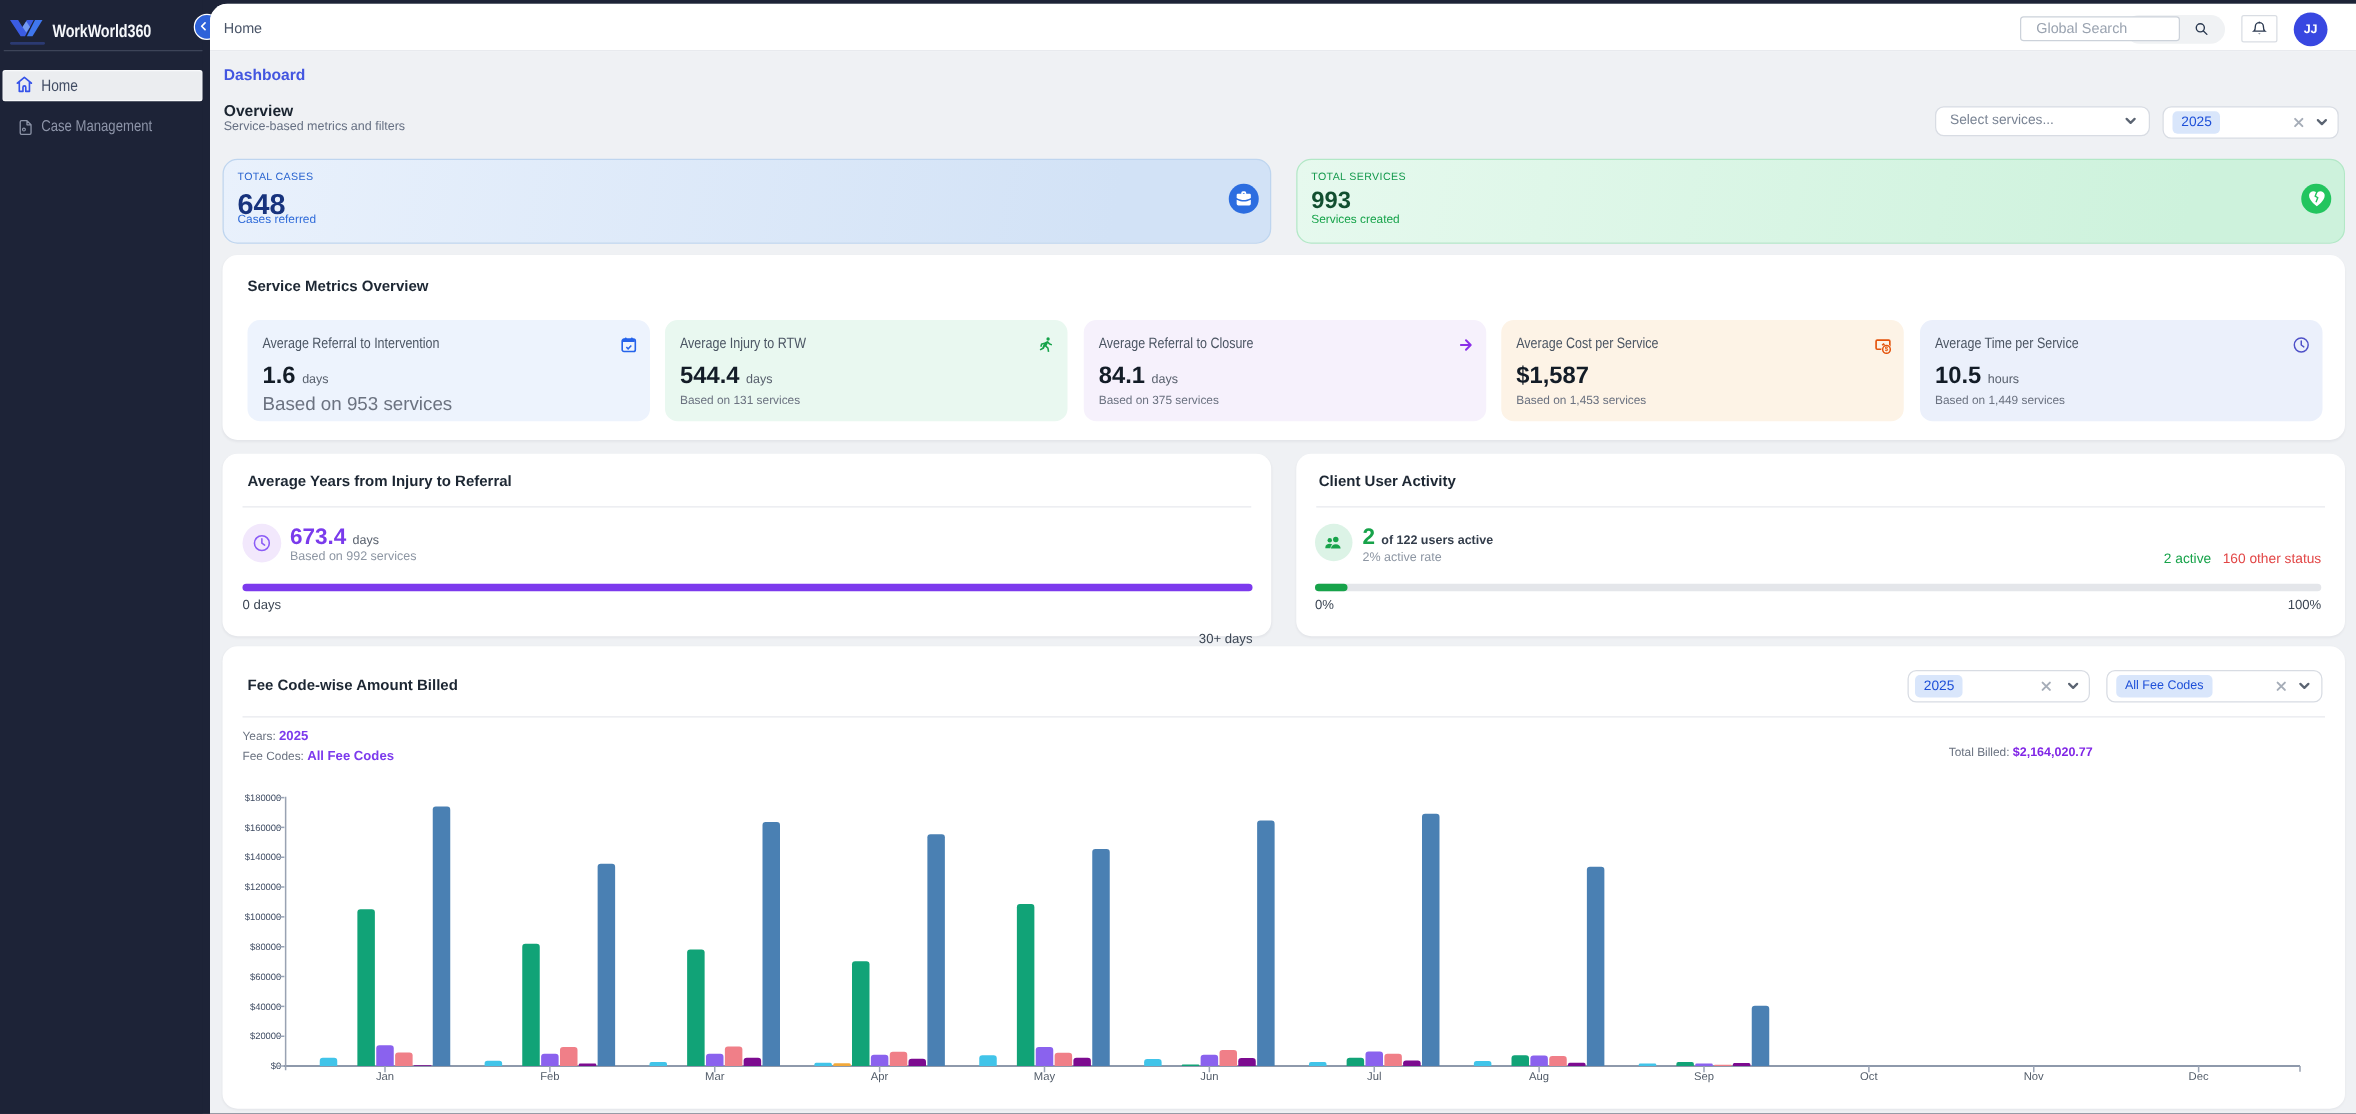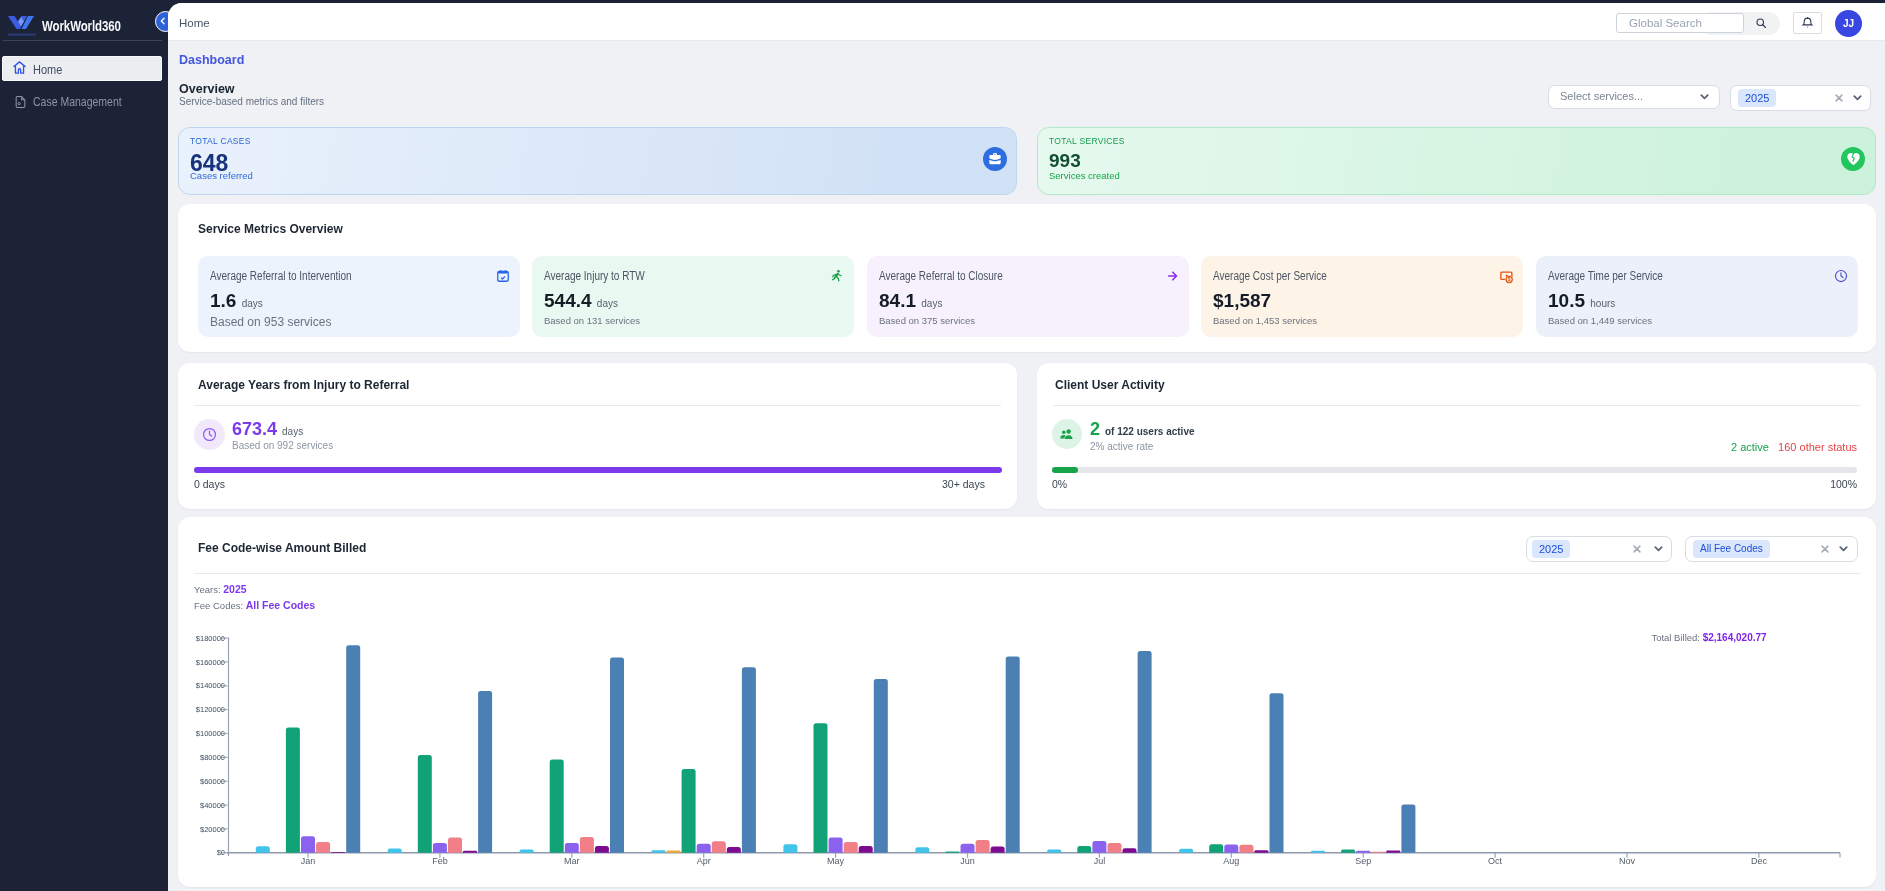--- a/index.html
+++ b/index.html
@@ -94,21 +94,21 @@
 <div class="abs" style="left:30px;top:253px;width:322px;height:81px;border-radius:10px;background:#edf3fd"></div>
 <div class="abs sy12" style="left:42px;top:266px;font-size:10px;color:#4b5563">Average Referral to Intervention</div>
 <div class="abs" style="left:328px;top:266px"><svg width="14" height="14" viewBox="0 0 24 24">
           <rect x="3" y="4" width="18" height="17" rx="2.5" fill="none" stroke="#2563eb" stroke-width="2.2"></rect>
           <path d="M3.8 7.8h16.4V5.5a1 1 0 00-1-1H4.8a1 1 0 00-1 1z" fill="#2563eb"></path>
           <rect x="6.5" y="1.6" width="2.6" height="3.6" rx="1.2" fill="#2563eb"></rect>
           <rect x="14.9" y="1.6" width="2.6" height="3.6" rx="1.2" fill="#2563eb"></rect>
           <path d="M8.7 14.8l2.4 2.4 4.4-4.6" fill="none" stroke="#2563eb" stroke-width="2.1"></path>
         </svg></div>
 <div class="abs" style="left:42px;top:287px;font-size:19px;font-weight:bold;color:#131c27">1.6 <span style="font-size:10px;font-weight:normal;color:#59616e">days</span></div>
-<div class="abs" style="left:42px;top:312px;font-size:12px;color:#6b7280">Based on 953 services</div>
+<div class="abs" style="left:42px;top:312px;font-size:15px;color:#6b7280">Based on 953 services</div>
 <div class="abs" style="left:364px;top:253px;width:322px;height:81px;border-radius:10px;background:#e9f8f0"></div>
 <div class="abs sy12" style="left:376px;top:266px;font-size:10px;color:#4b5563">Average Injury to RTW</div>
 <div class="abs" style="left:662px;top:266px"><svg width="14" height="14" viewBox="0 0 24 24" fill="#16a34a">
           <circle cx="14.5" cy="3.8" r="2.3"></circle>
           <path d="M9.6 8.4l3.2-1.6a1.8 1.8 0 012.1.4l2.2 2.5 3 1.2-.7 1.9-3.7-1.5-1.6-1.7-1.6 3.5 2.8 2.5.9 5.6-2.1.4-.8-4.9-3-2.6-1.5 3L4 19.7l-1-1.8 3.5-2 2-5.3-1.9 1-1 3-2-.5 1.2-4z"></path>
         </svg></div>
 <div class="abs" style="left:376px;top:287px;font-size:19px;font-weight:bold;color:#131c27">544.4 <span style="font-size:10px;font-weight:normal;color:#59616e">days</span></div>
 <div class="abs" style="left:376px;top:312px;font-size:9.5px;color:#6b7280">Based on 131 services</div>
 <div class="abs" style="left:699px;top:253px;width:322px;height:81px;border-radius:10px;background:#f6f1fc"></div>
 <div class="abs sy12" style="left:711px;top:266px;font-size:10px;color:#4b5563">Average Referral to Closure</div>
@@ -141,21 +141,21 @@
 <div class="abs" style="left:26px;top:402px;width:807px;height:1px;background:#e7e9ee"></div>
 <div class="abs" style="left:26px;top:416px;width:31px;height:31px;border-radius:50%;background:#f2e8fc"></div>
 <svg class="abs" style="left:34px;top:424px" width="15" height="15" viewBox="0 0 24 24">
         <circle cx="12" cy="12" r="9.5" fill="none" stroke="#8b5cf6" stroke-width="2"></circle>
         <path d="M12 6.5V12l3.5 2.6" fill="none" stroke="#8b5cf6" stroke-width="2" stroke-linecap="round"></path>
       </svg>
 <div class="abs" style="left:64px;top:416px;font-size:18px;font-weight:bold;color:#7a3bec">673.4 <span style="font-size:10px;font-weight:normal;color:#59616e">days</span></div>
 <div class="abs" style="left:64px;top:437px;font-size:10px;color:#8d96a3">Based on 992 services</div>
 <div class="abs" style="left:26px;top:464px;width:808px;height:5.5px;border-radius:3px;background:#7c3aed"></div>
 <div class="abs" style="left:26px;top:475px;font-size:10.5px;color:#3c4654">0 days</div>
-<div class="abs" style="left:774px;top:475px;width:60px;text-align:left;font-size:10.5px;color:#3c4654">30+ days</div>
+<div class="abs" style="left:774px;top:502px;width:60px;text-align:right;font-size:10.5px;color:#3c4654">30+ days</div>
 
 <div class="card" style="left:869px;top:360px;width:839px;height:146px"></div>
 <div class="abs" style="left:887px;top:375px;font-size:12px;font-weight:bold;color:#1d2733">Client User Activity</div>
 <div class="abs" style="left:885px;top:402px;width:807px;height:1px;background:#e7e9ee"></div>
 <div class="abs" style="left:884px;top:416px;width:30px;height:30px;border-radius:50%;background:#dcf3e6"></div>
 <svg class="abs" style="left:890px;top:423px" width="17" height="17" viewBox="0 0 24 24" fill="#17a34a">
         <circle cx="8.2" cy="8.8" r="2.5"></circle>
         <path d="M3.2 16.8c0-2.4 2.2-4 5-4 1.1 0 2.1.25 2.9.7-1.3 1-2 2.3-2 3.8v.5H3.2z"></path>
         <circle cx="15" cy="7.8" r="3.1"></circle>
         <path d="M9.6 17.8c0-2.7 2.4-4.6 5.4-4.6s5.4 1.9 5.4 4.6v.4H9.6z"></path>
@@ -181,21 +181,21 @@
 <div class="chip" style="left:1525px;top:537px;font-size:10px">All Fee Codes</div>
 <svg style="position:absolute;left:1652px;top:541px" width="10" height="10" viewBox="0 0 24 24">
         <path d="M5 5l14 14M19 5L5 19" fill="none" stroke="#a6adb8" stroke-width="3.8400000000000007" stroke-linecap="round"></path>
       </svg>
 <svg style="position:absolute;left:1670px;top:540px" width="11" height="11" viewBox="0 0 24 24">
         <path d="M5 9l7 7 7-7" fill="none" stroke="#5b6472" stroke-width="3.9272727272727277" stroke-linecap="round" stroke-linejoin="round"></path>
       </svg>
 <div class="abs" style="left:26px;top:570px;width:1666px;height:1px;background:#e7e9ee"></div>
 <div class="abs" style="left:26px;top:580px;font-size:9.5px;color:#6a7280">Years: <span style="font-size:10.5px;font-weight:bold;color:#7c3aed">2025</span></div>
 <div class="abs" style="left:26px;top:596px;font-size:9.5px;color:#6a7280">Fee Codes: <span style="font-size:10.5px;font-weight:bold;color:#7c3aed">All Fee Codes</span></div>
-<div class="abs" style="left:1391px;top:629px;width:300px;text-align:center;font-size:9.5px;color:#6a7280">Total Billed: <span style="font-size:10px;font-weight:bold;color:#8025e6">$2,164,020.77</span></div>
+<div class="abs" style="left:1391px;top:594px;width:300px;text-align:left;font-size:9.5px;color:#6a7280">Total Billed: <span style="font-size:10px;font-weight:bold;color:#8025e6">$2,164,020.77</span></div>
 <div class="abs" style="left:10px;top:514px;width:1698px;height:360px">
         <svg width="1698" height="360" style="position:absolute;left:0;top:0" xmlns="http://www.w3.org/2000/svg">
           <text x="47" y="338.4" text-anchor="end" font-family="Liberation Sans" font-size="7.5" fill="#3d4a61">$0</text>
           <line x1="44" x2="49.5" y1="335.8" y2="335.8" stroke="#9aa4b5" stroke-width="1.2"></line>
           <text x="47" y="314.5" text-anchor="end" font-family="Liberation Sans" font-size="7.5" fill="#3d4a61">$20000</text>
           <line x1="44" x2="49.5" y1="311.9" y2="311.9" stroke="#9aa4b5" stroke-width="1.2"></line>
           <text x="47" y="290.7" text-anchor="end" font-family="Liberation Sans" font-size="7.5" fill="#3d4a61">$40000</text>
           <line x1="44" x2="49.5" y1="288.1" y2="288.1" stroke="#9aa4b5" stroke-width="1.2"></line>
           <text x="47" y="266.8" text-anchor="end" font-family="Liberation Sans" font-size="7.5" fill="#3d4a61">$60000</text>
           <line x1="44" x2="49.5" y1="264.2" y2="264.2" stroke="#9aa4b5" stroke-width="1.2"></line>

